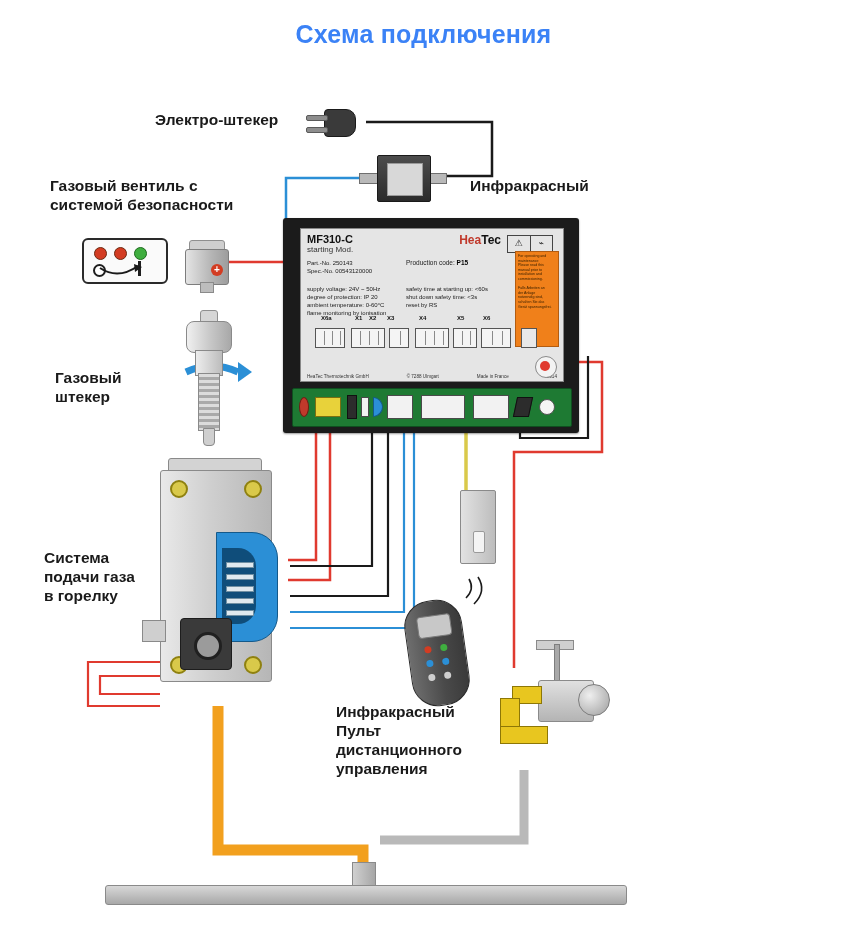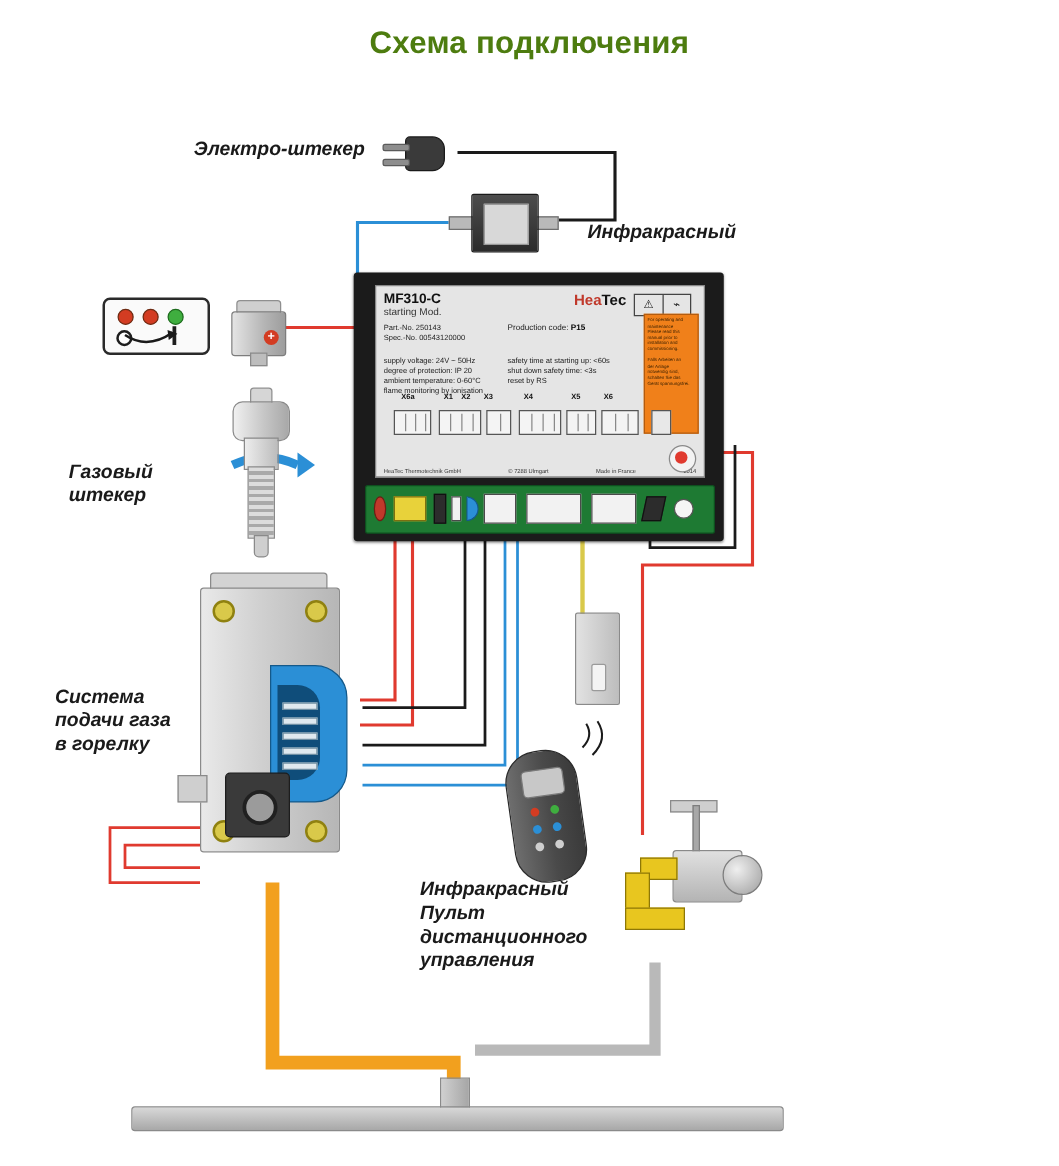--- a/index.html
+++ b/index.html
@@ -18,31 +18,30 @@
     overflow: hidden;
   }
   .title {
     position: absolute;
     left: 0;
     top: 20px;
     width: 847px;
     text-align: center;
     font-size: 25px;
     font-weight: bold;
-    color: #4d7c0f;
+    color: #3b82f6;
     letter-spacing: 0.2px;
   }
   .lbl {
     position: absolute;
     font-size: 15.5px;
     font-weight: bold;
     color: #1a1a1a;
     line-height: 19px;
     white-space: pre-line;
-    font-style: italic;
   }
   svg.wires {
     position: absolute;
     left: 0;
     top: 0;
     width: 847px;
     height: 933px;
     pointer-events: none;
   }
 
@@ -485,20 +484,22 @@
 
     <path d="M466 598 q9 -9 3 -19" stroke="#1a1a1a" stroke-width="1.6" fill="none"></path>
     <path d="M474 604 q13 -13 4 -27" stroke="#1a1a1a" stroke-width="1.6" fill="none"></path>
 
     <path d="M186 372 q26 -12 52 0" stroke="#2b8fd6" stroke-width="7" fill="none"></path>
     <path d="M238 362 l14 10 l-14 10 z" fill="#2b8fd6"></path>
   </svg>
 
   <div class="lbl" style="left:155px; top:110px;">Электро-штекер</div>
   <div class="lbl" style="left:470px; top:176px;">Инфракрасный</div>
+  <div class="lbl" style="left:50px; top:176px;">Газовый вентиль с
+системой безопасности</div>
   <div class="lbl" style="left:55px; top:368px;">Газовый
 штекер</div>
   <div class="lbl" style="left:336px; top:702px;">Инфракрасный
 Пульт
 дистанционного
 управления</div>
   <div class="lbl" style="left:44px; top:548px;">Система
 подачи газа
 в горелку</div>
 

